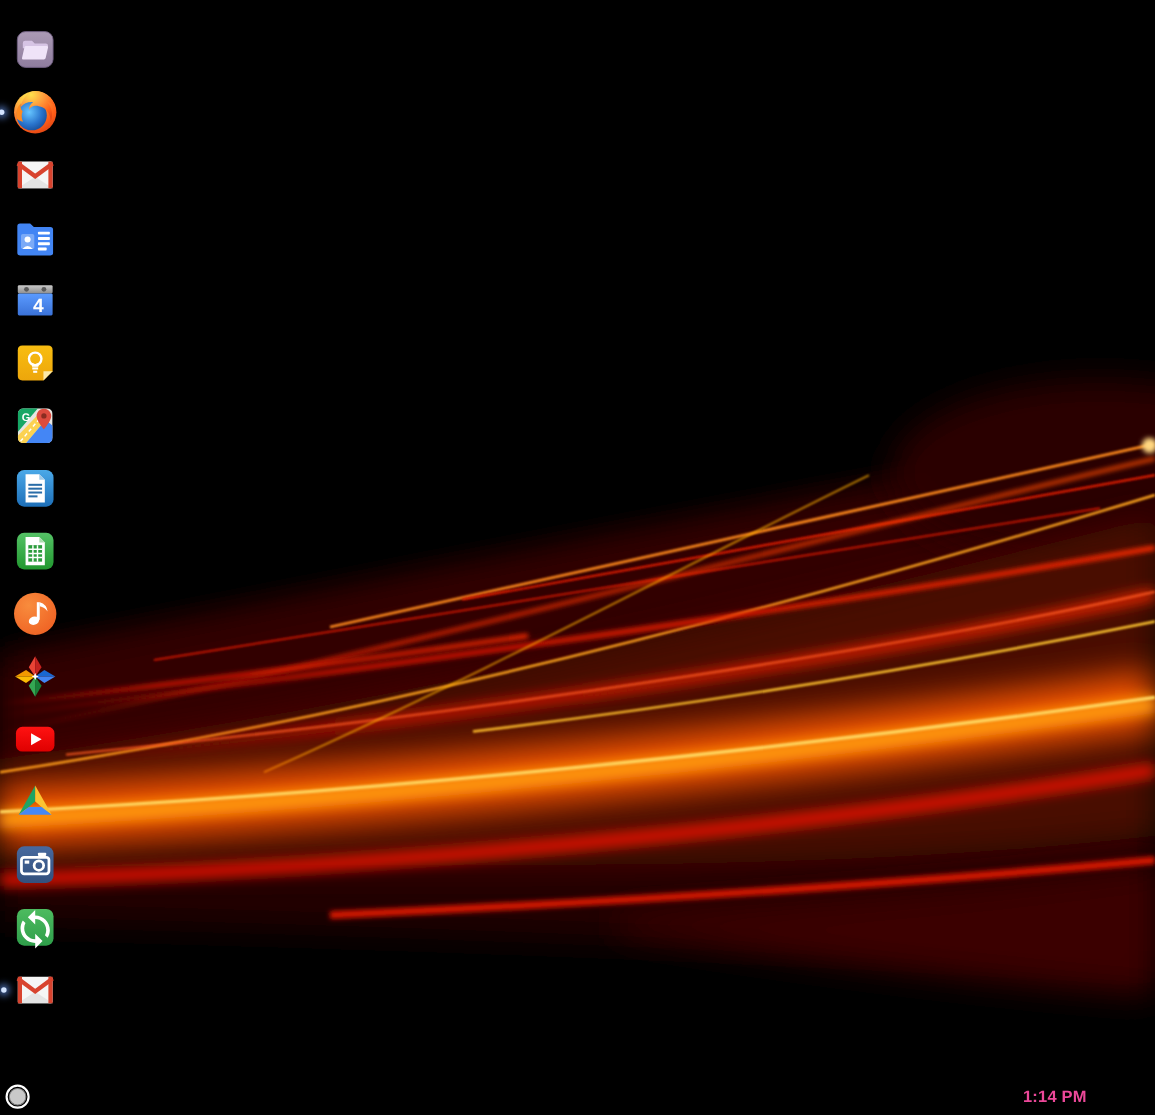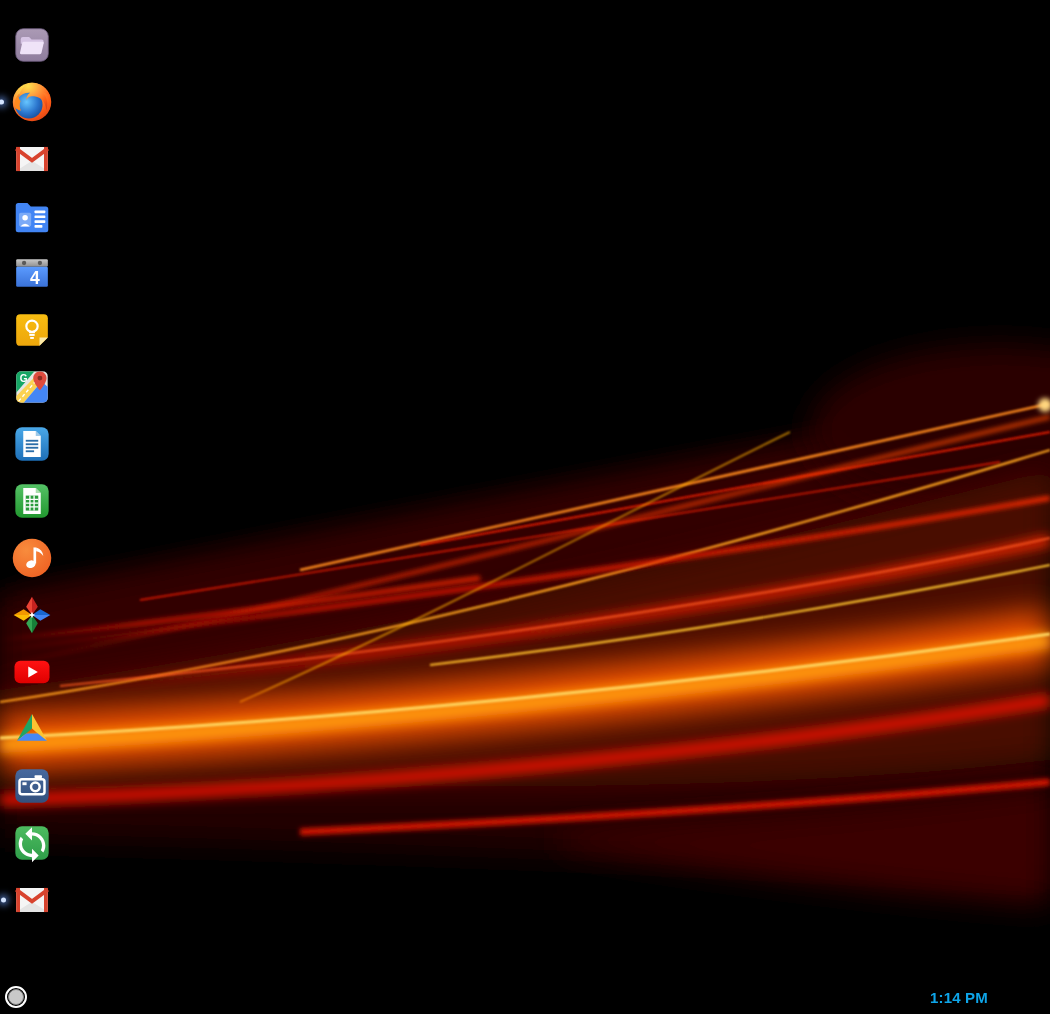--- a/index.html
+++ b/index.html
@@ -13,21 +13,21 @@
   .dock-item.big{width:44px;height:44px;margin:-2px 0 -2px -2px;}
   .dock-item.big svg{width:44px;height:44px;}
   .run-dot{position:absolute;left:-11px;top:50%;transform:translateY(-50%);width:5px;height:5px;border-radius:50%;
     background:#d4e4ff;box-shadow:0 0 7px 3px rgba(110,160,255,.65);}
   
   .bottom-bar{position:absolute;left:0;right:0;bottom:0;height:32px;display:flex;align-items:center;
     justify-content:space-between;padding:0 62px 2px 5px;box-sizing:border-box;z-index:6;}
   .launcher{width:22px;height:22px;border-radius:50%;border:2.5px solid #ffffff;background:#000;
     display:flex;align-items:center;justify-content:center;padding:0;cursor:pointer;}
   .launcher-inner{width:16px;height:16px;border-radius:50%;background:#c9c9c9;border:1px solid #808080;box-sizing:border-box;}
-  .clock{color:#0ea5e9;font-weight:bold;font-size:15px;letter-spacing:.2px;}
+  .clock{color:#ec4899;font-weight:bold;font-size:15px;letter-spacing:.2px;}
 </style>
 </head>
 <body>
 
 <div class="desktop">
 
   <svg class="wallpaper" width="1050" height="1014" viewBox="0 0 1050 1014" preserveAspectRatio="none">
     <defs>
       <filter id="f1" x="-40%" y="-40%" width="180%" height="180%">
           <feGaussianBlur stdDeviation="1.1"></feGaussianBlur>

